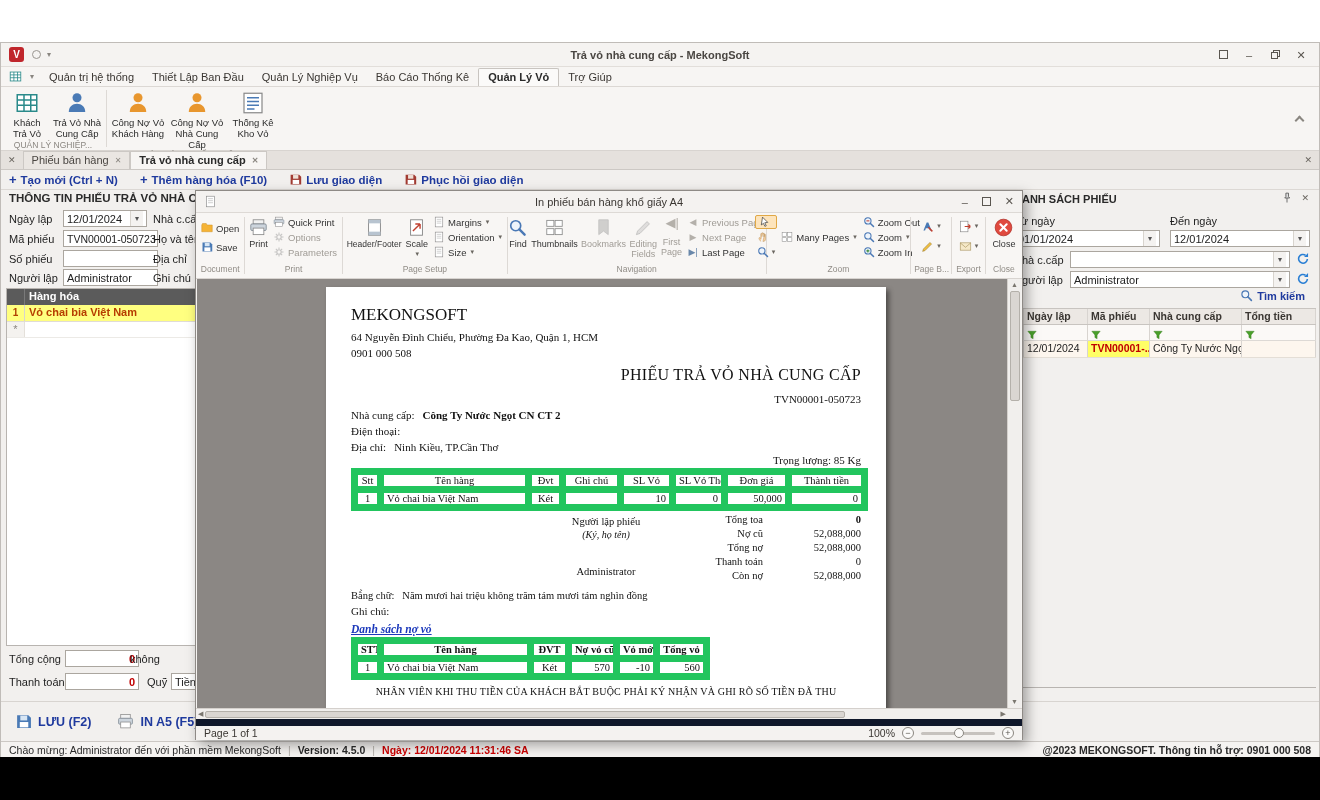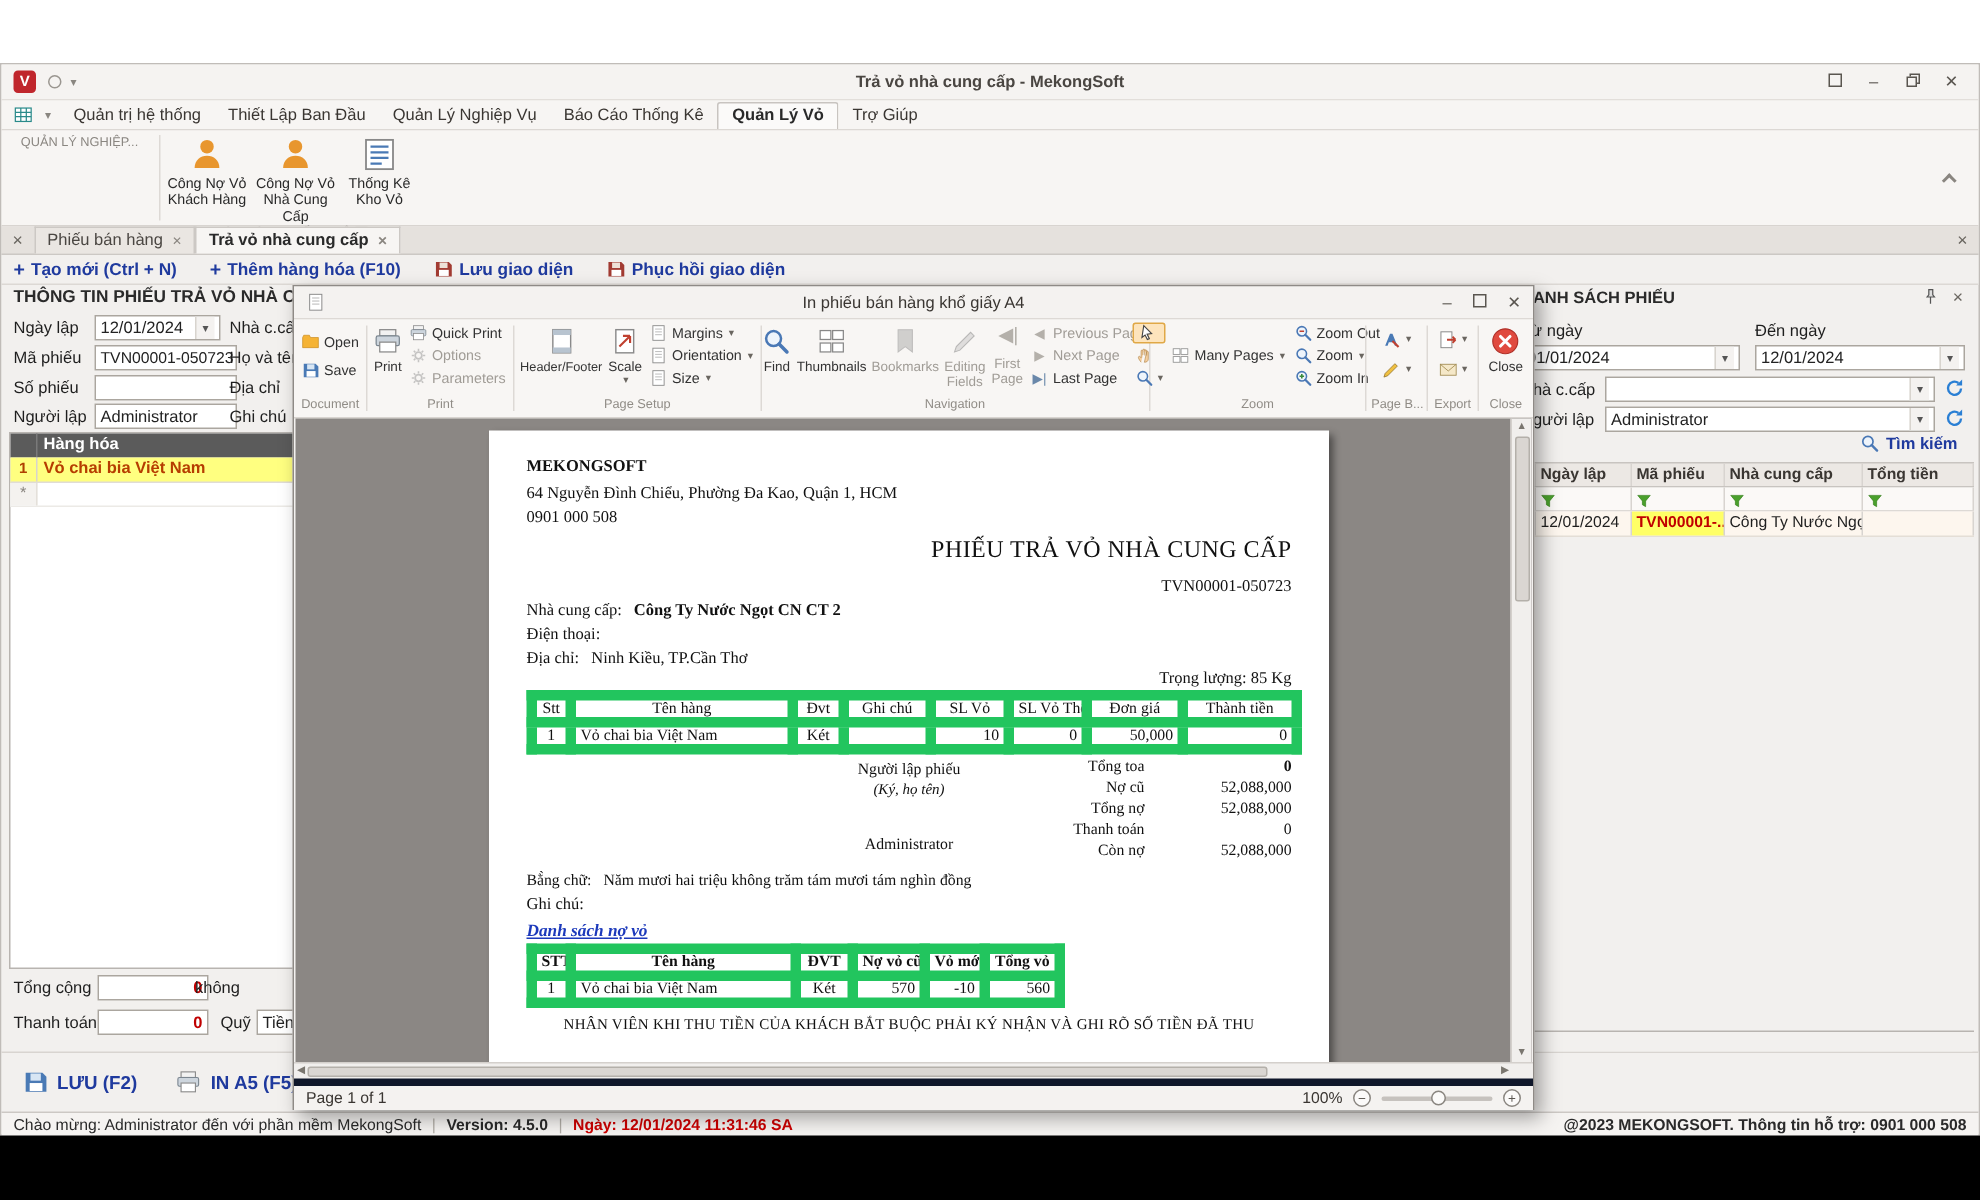--- a/index.html
+++ b/index.html
@@ -106,27 +106,27 @@
 .hl{background:#fde4bc;border:1px solid #e0a846;border-radius:2px}
 .icobtn{display:flex;align-items:center;height:14px;padding:0 2px;gap:2px}
 
 .preview{position:absolute;left:1px;top:88px;width:824px;height:429px;background:#8b8784;overflow:hidden}
 .page{position:absolute;left:129px;top:8px;width:560px;height:792px;background:#fff;box-shadow:3px 3px 5px rgba(0,0,0,.45);font-family:"Liberation Serif",serif;color:#111;padding:18px 25px 0}
 .vscroll{position:absolute;right:0;top:0;width:14px;height:429px;background:#f1efed;border-left:1px solid #d4d0cc;display:flex;flex-direction:column;align-items:center}
 .sarrow{font-size:7px;color:#7a766f;height:12px;line-height:12px}
 .vthumb{width:10px;height:110px;background:#dad6d2;border:1px solid #b4b0aa;border-radius:2px}
 .hscroll{position:absolute;left:0;top:517px;width:826px;height:11px;background:#f1efed;border-top:1px solid #d4d0cc;display:flex;align-items:center}
 .hthumb{height:7px;background:#dad6d2;border:1px solid #b4b0aa;border-radius:2px;width:640px;margin-left:2px}
-.dlg-s{position:absolute;left:0;top:528px;width:100%;height:21px;background:#f4f2f0;border-top:5px solid #0f172a;display:flex;align-items:center;font-size:10.5px;color:#3a3632;padding:0 8px}
+.dlg-s{position:absolute;left:0;top:528px;width:100%;height:21px;background:#f4f2f0;border-top:7px solid #0f172a;display:flex;align-items:center;font-size:10.5px;color:#3a3632;padding:0 8px}
 .zoomctl{margin-left:auto;display:flex;align-items:center;gap:7px}
 .zc{width:12px;height:12px;border:1px solid #8a8680;border-radius:50%;font-size:9px;line-height:10px;text-align:center;color:#5a5650;background:#fbfaf9}
 .ztrack{width:74px;height:3px;background:#c6c2be;position:relative;border-radius:2px}
 .zthumb{position:absolute;left:33px;top:-4px;width:10px;height:10px;border-radius:50%;background:#fbfaf9;border:1px solid #8a8680}
 
-.d-company{font-size:11px;font-weight:bold}
+.d-company{font-size:17px;font-weight:normal}
 .d-line{font-size:11px;margin-top:6px}
 .d-title{font-size:16px;text-align:right;margin-top:7px;letter-spacing:.3px}
 .d-date{font-size:10px;text-align:center;margin-top:2px}
 .d-code{font-size:11px;text-align:right;margin-top:9px}
 .d-kv{font-size:11px;margin-top:4px;display:flex;gap:8px}
 .d-kv b{font-weight:bold}
 .d-weight{font-size:11px;text-align:right;margin-top:1px}
 table.dt{border-collapse:collapse;table-layout:fixed;font-size:10.5px;margin-top:2px}
 table.dt td,table.dt th{border:7px solid #22c55e;padding:0 3px;height:15px;font-weight:normal;overflow:hidden;white-space:nowrap}
 .tc{text-align:center}.tr{text-align:right}
@@ -288,20 +288,36 @@
       <span class="rtab">Quản trị hệ thống</span>
       <span class="rtab">Thiết Lập Ban Đầu</span>
       <span class="rtab">Quản Lý Nghiệp Vụ</span>
       <span class="rtab">Báo Cáo Thống Kê</span>
       <span class="rtab active">Quản Lý Vỏ</span>
       <span class="rtab">Trợ Giúp</span>
     </div>
 
     <div class="rbody">
       <div class="rgroup" style="width:104px">
+        <div class="rbtnrow">
+          <button class="rbtn">
+            <svg viewBox="0 0 16 16">
+                <use href="#i-table"></use>
+              </svg>
+            <span>Khách</span>
+            <span>Trả Vỏ</span>
+          </button>
+          <button class="rbtn" style="width:54px">
+            <svg viewBox="0 0 16 16">
+                <use href="#i-person-blue"></use>
+              </svg>
+            <span>Trả Vỏ Nhà</span>
+            <span>Cung Cấp</span>
+          </button>
+        </div>
         <div class="rglabel">
             <span>QUẢN LÝ NGHIỆP...</span>
           </div>
       </div>
       <div class="vsep"></div>
       <div class="rgroup" style="width:172px">
         <div class="rbtnrow">
           <button class="rbtn" style="width:56px">
             <svg viewBox="0 0 16 16">
                 <use href="#i-person-orange"></use>

